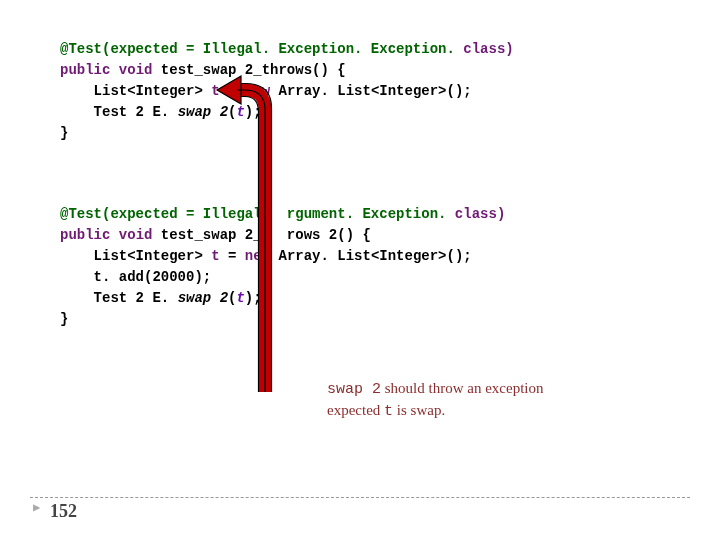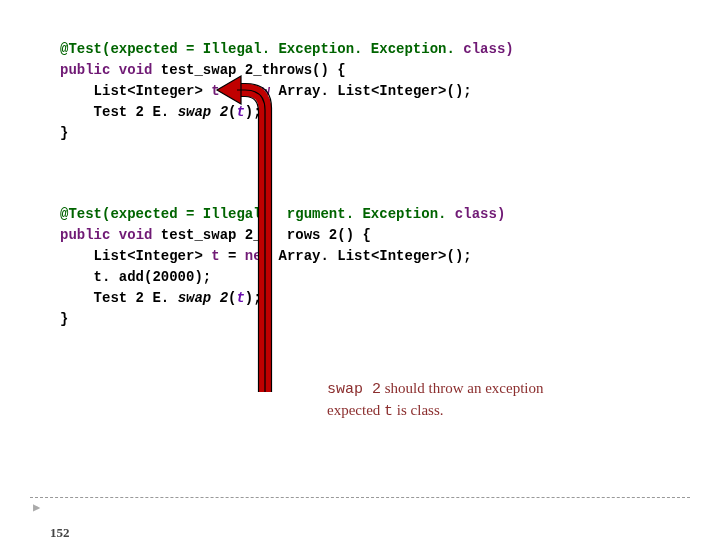--- a/index.html
+++ b/index.html
@@ -42,24 +42,23 @@
   }
   .divider {
     position: absolute;
     left: 30px;
     right: 30px;
     border-top: 1px dashed #999;
   }
   .page-num {
     position: absolute;
     font-family: Georgia, 'Times New Roman', serif;
-    font-size: 13px;
+    font-size: 18px;
     color: #444;
     font-weight: bold;
-    margin-top: 24px;
   }
   .bullet {
     position: absolute;
     color: #aaa;
     font-size: 12px;
   }
 </style>
 </head>
 <body>
 
@@ -87,18 +86,18 @@
 <svg class="arrow-svg" style="left:215px; top:70px;" width="90" height="330">
   <path d="M 50 322 L 50 40 Q 50 20 30 20 L 20 20" stroke="#c00000" stroke-width="13" fill="none" stroke-linecap="butt"></path>
   <polygon points="2,20 26,6 26,34" fill="#c00000"></polygon>
   <path d="M 50 322 L 50 40 Q 50 20 30 20 L 22 20" stroke="#000" stroke-width="1.2" fill="none"></path>
   <path d="M 43.5 322 L 43.5 42 Q 43.5 26.5 30 26.5 L 26 26.5 M 56.5 322 L 56.5 38 Q 56.5 13.5 30 13.5 L 26 13.5" stroke="#000" stroke-width="1.2" fill="none"></path>
   <polygon points="2,20 26,6 26,34" fill="none" stroke="#000" stroke-width="1.2"></polygon>
 </svg>
 
 <div class="annotation" style="left:305px; top:378px; width:300px;margin-left:22px;">
   <span class="mono">swap 2</span><span> should throw an exception</span><br>
-  <span>expected </span><span class="mono">t</span><span> is class.</span>
+  <span>expected </span><span class="mono">t</span><span> is swap.</span>
 </div>
 
 <div class="divider" style="top:497px;"></div>
 <div class="bullet" style="left:33px; top:500px;">▶</div>
 <div class="page-num" style="left:50px; top:501px;">152</div>
 
 </body></html>

